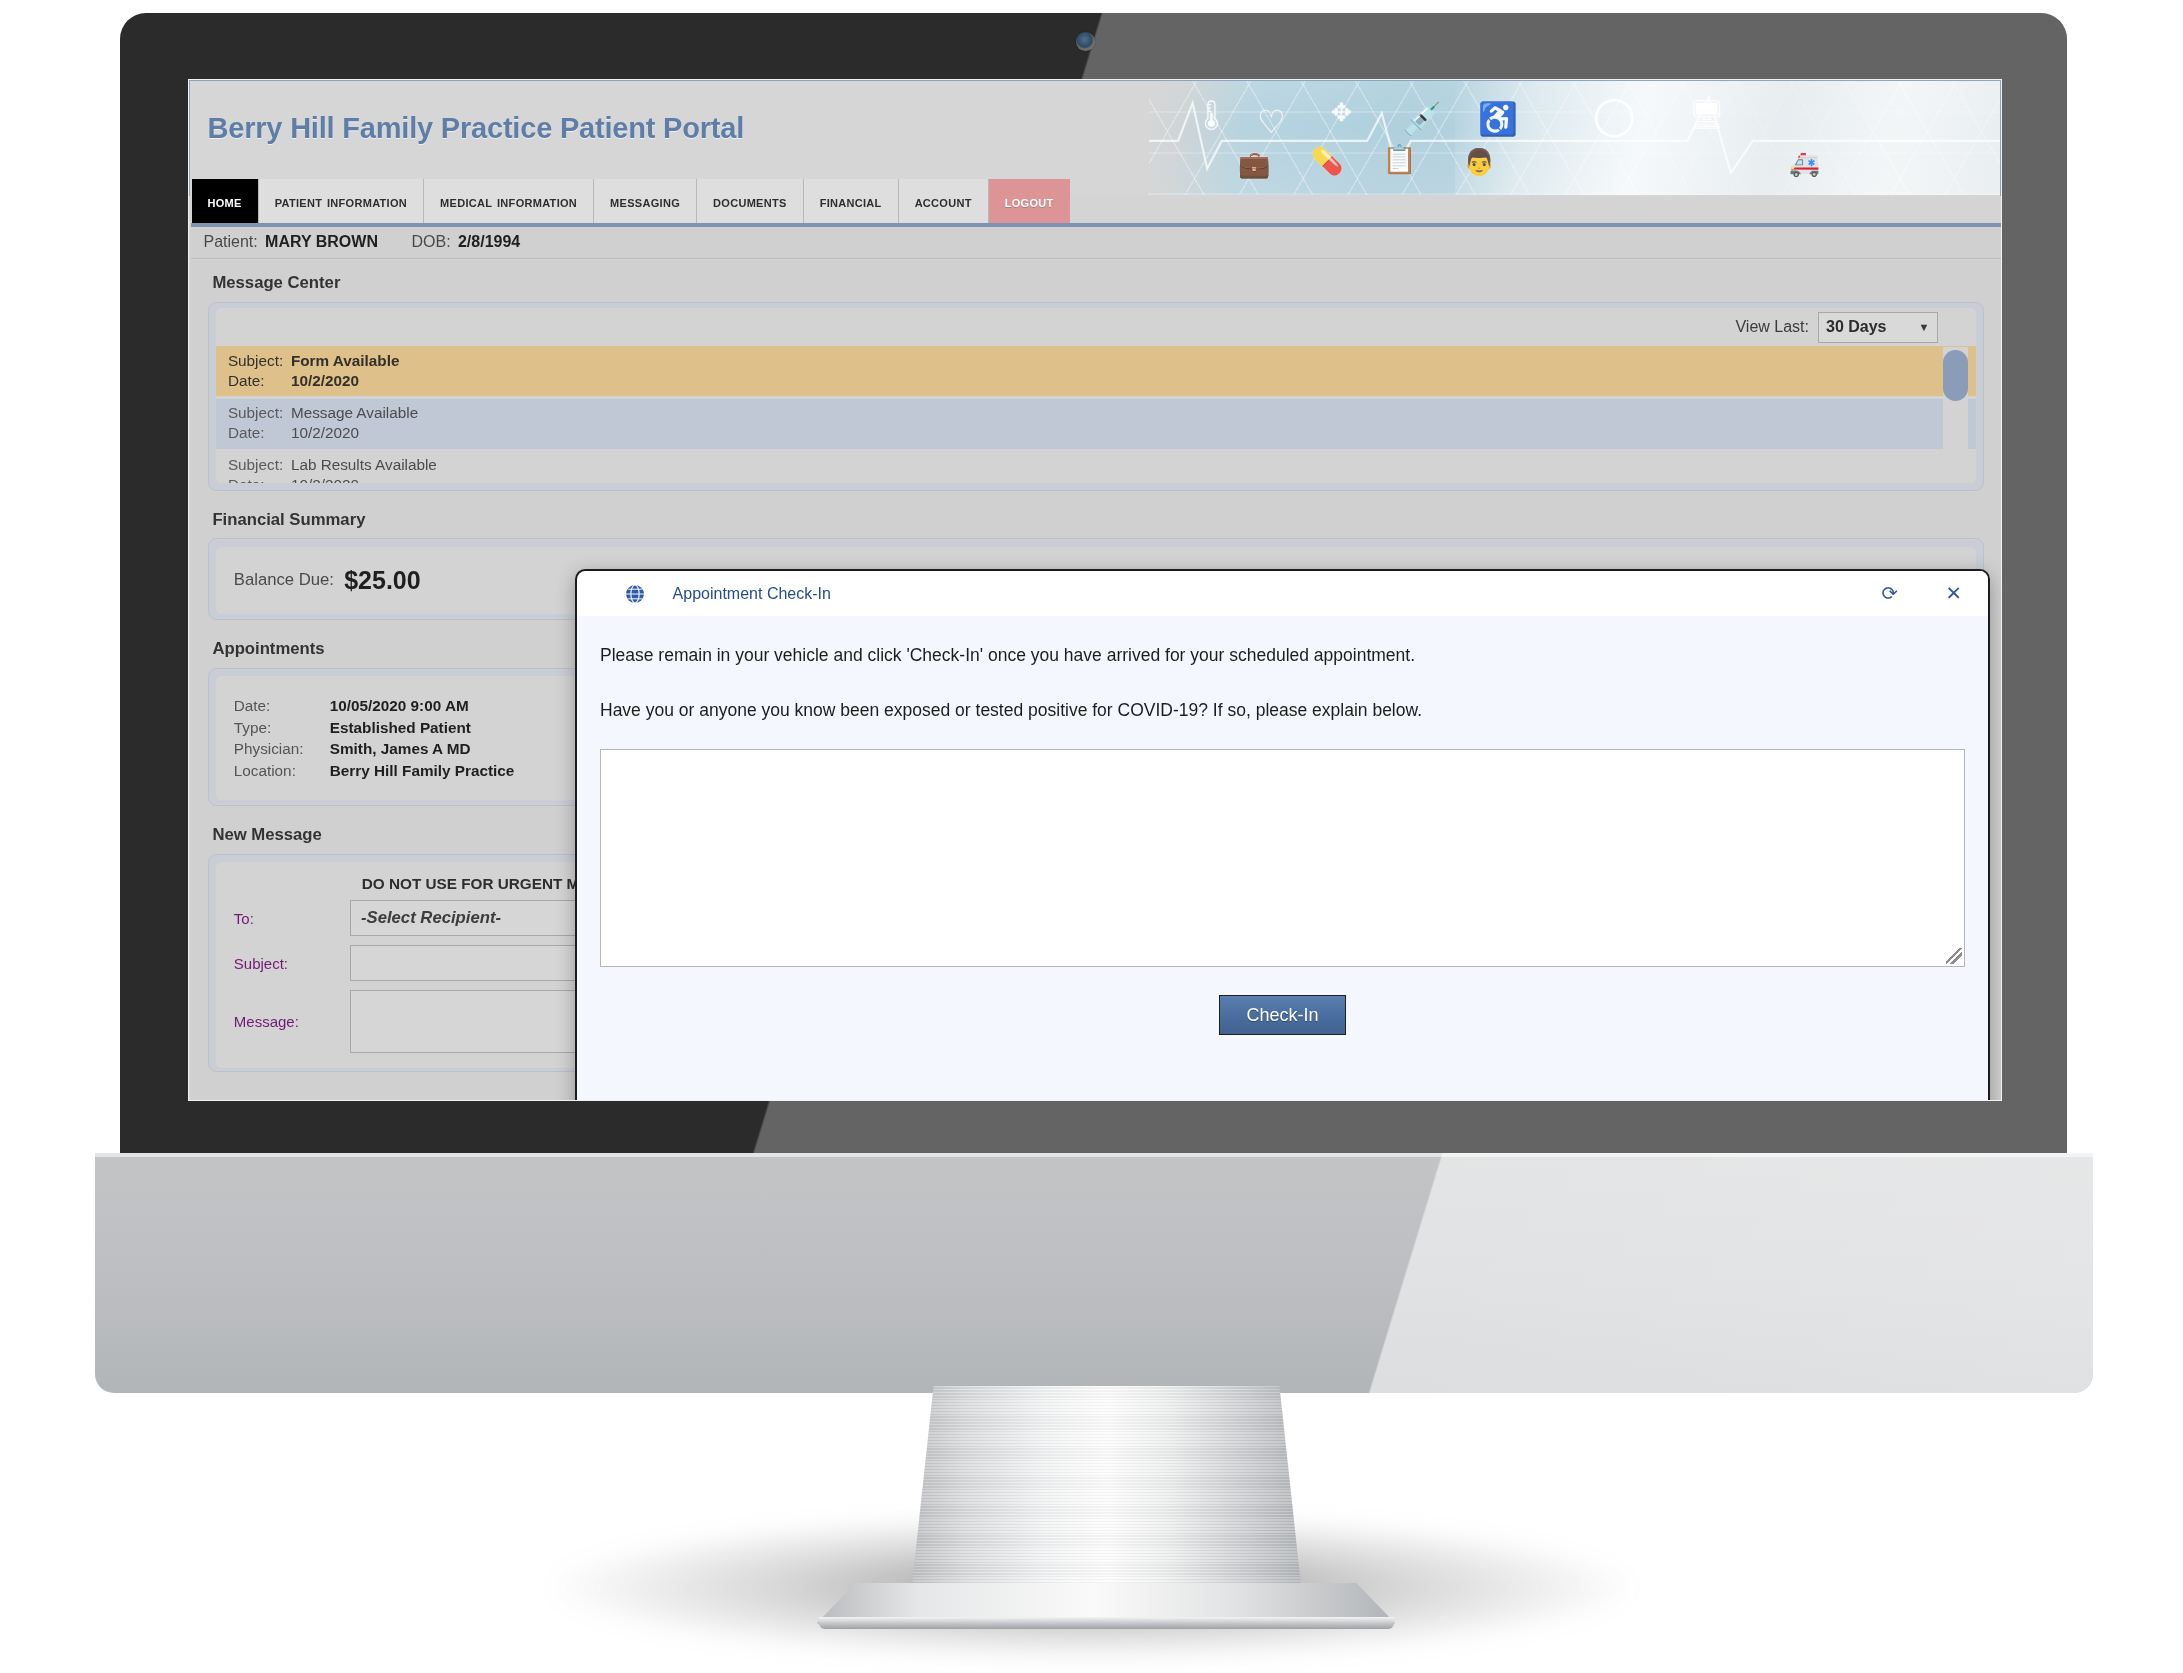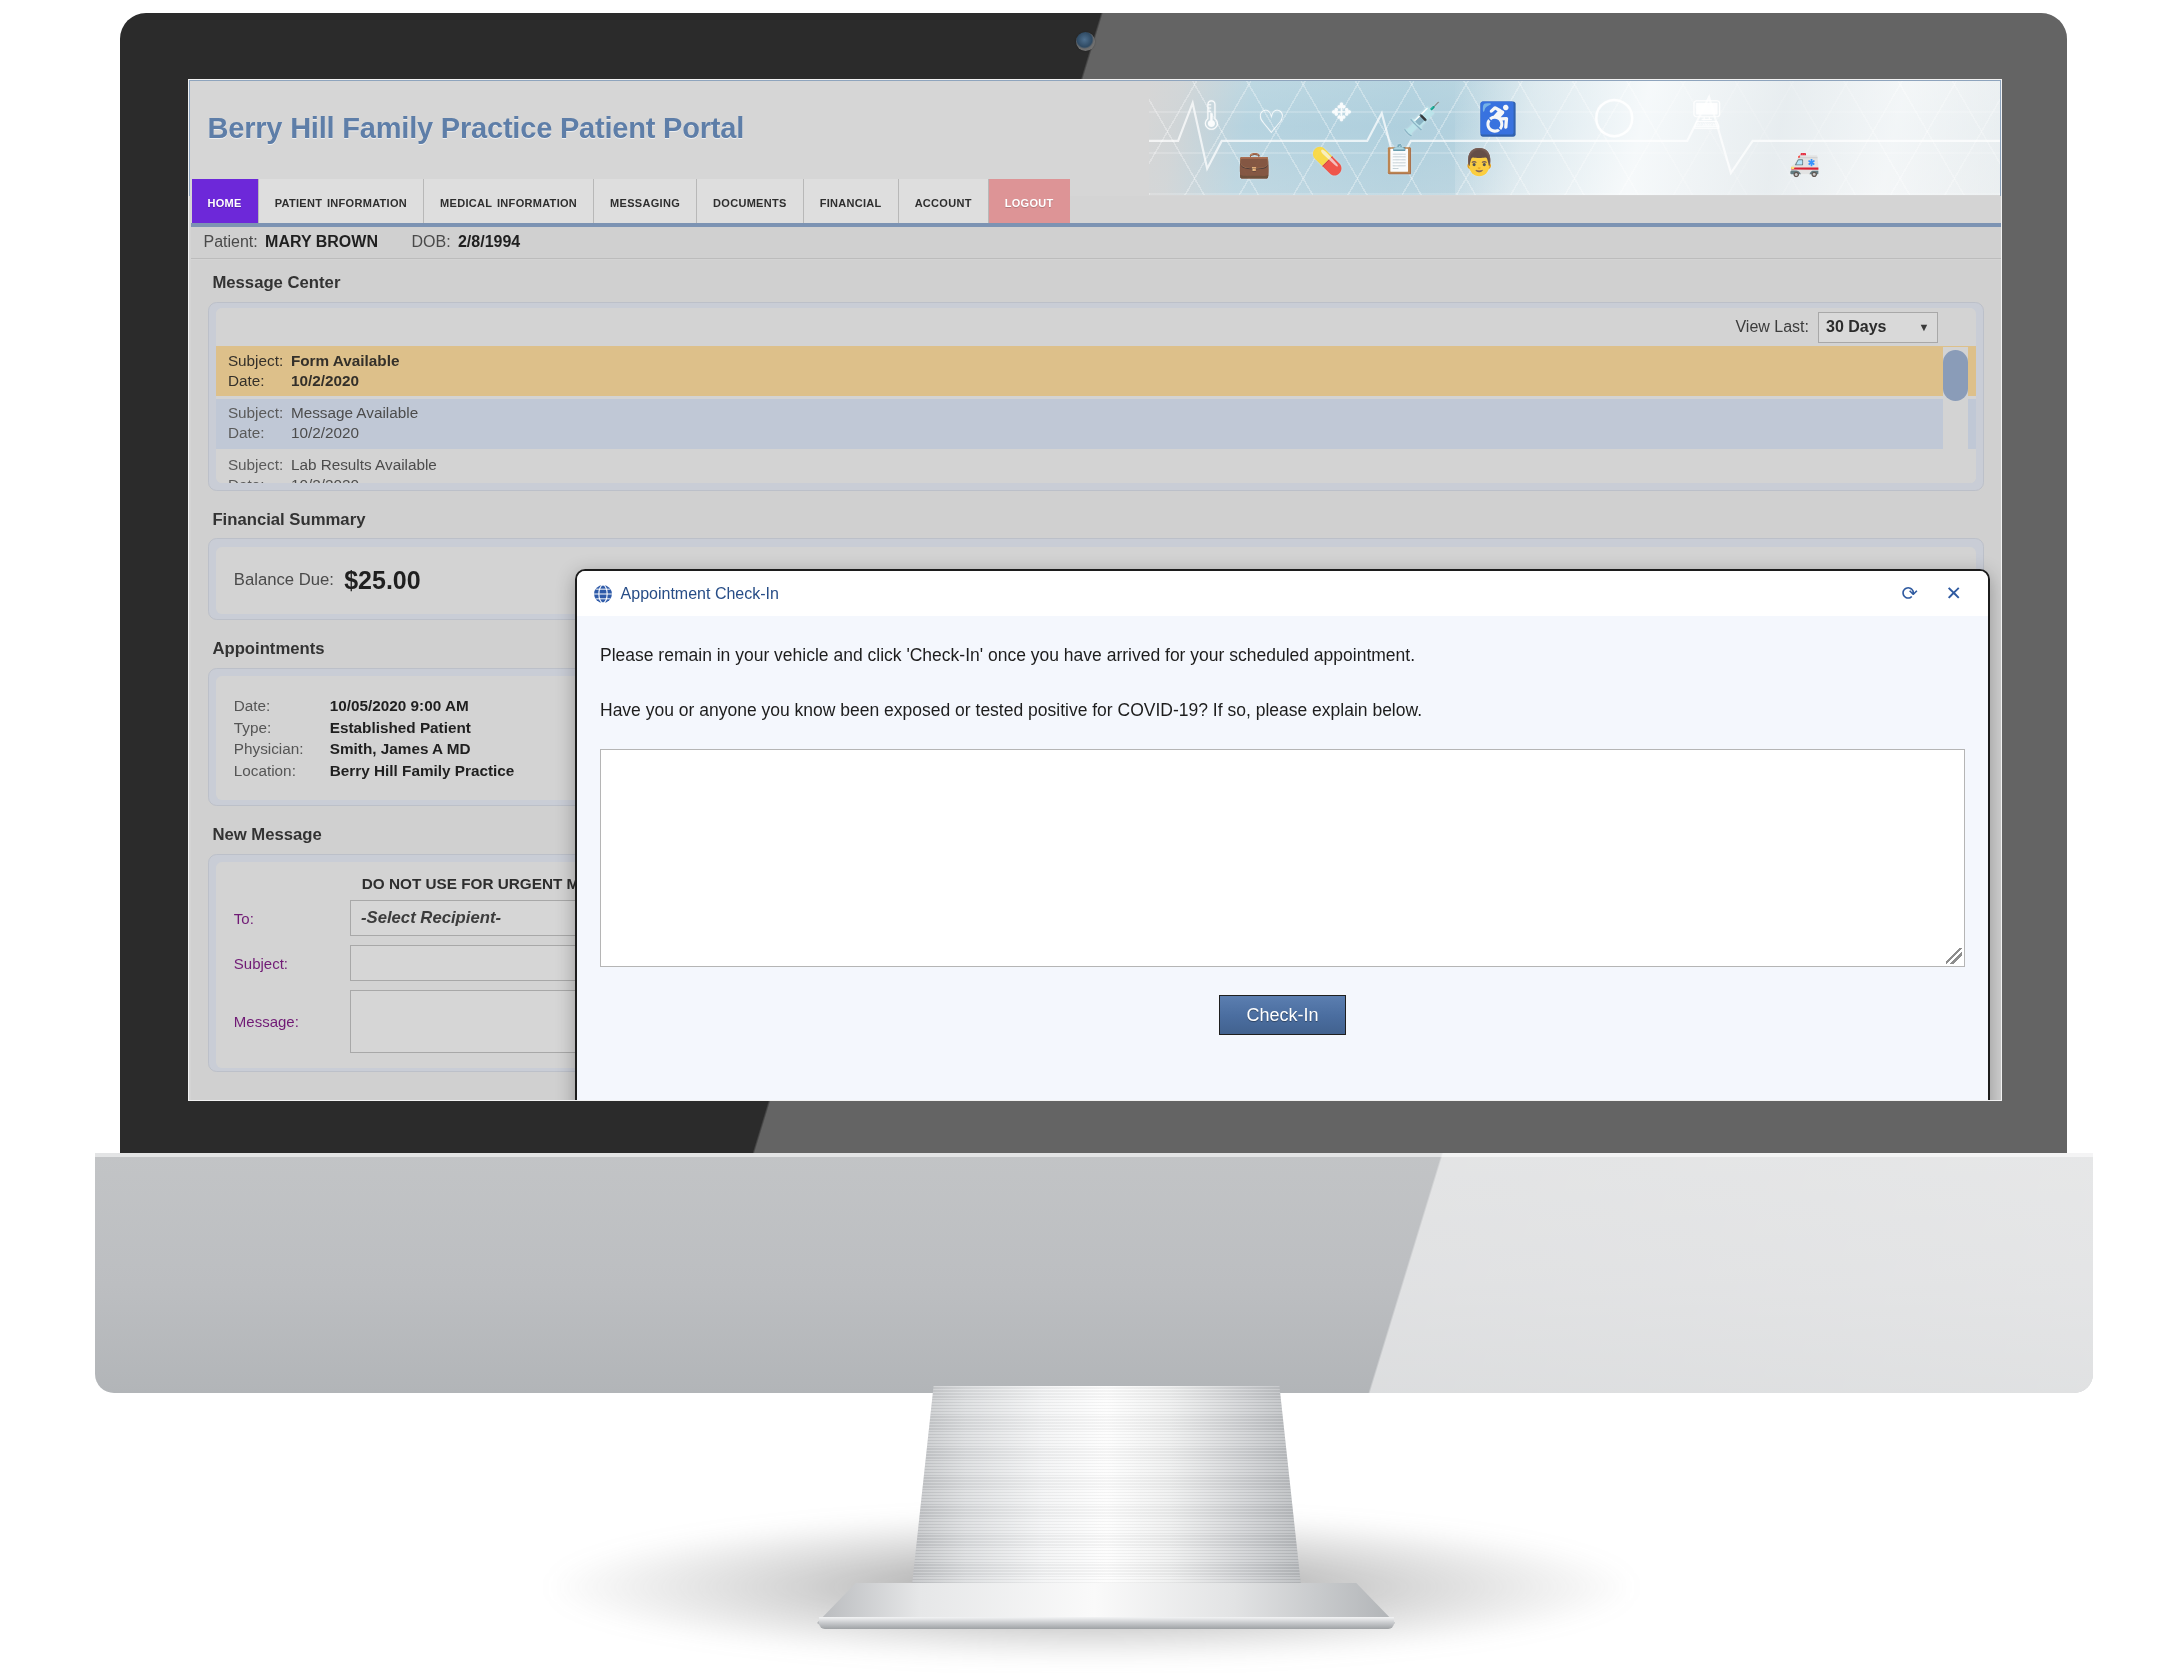--- a/index.html
+++ b/index.html
@@ -208,21 +208,21 @@
     color: #2e2e2e;
     font-variant: small-caps;
     text-transform: lowercase;
     font-weight: bold;
     letter-spacing: 0.3px;
     white-space: nowrap;
     cursor: pointer;
   }
   .tab:first-letter { font-size: 19px; }
   .tab.active {
-    background: #6d28d9;
+    background: #000000;
     color: #ffffff;
     text-shadow: 0 0.7px 0.7px rgba(0,0,0,0.25);
     text-align: center;
   }
   .tab.logout {
     background: #dd9496;
     color: #ffffff;
     border-right: none;
     text-shadow: 0 0.7px 0.7px rgba(0,0,0,0.2);
   }
@@ -462,22 +462,23 @@
     z-index: 40;
     overflow: hidden;
     box-sizing: border-box;
   }
   .modal-titlebar {
     height: 45px;
     background: #ffffff;
     display: flex;
     align-items: center;
     padding: 0 16px 0 14.6px;
-    gap: 7px;
-    box-sizing: border-box;
+    gap: 27px;
+    box-sizing: border-box;
+    margin-left: 32px;
   }
   .modal-favicon {
     width: 22px; height: 22px;
     flex: none;
   }
   .modal-title {
     font-size: 16px;
     color: #274d87;
     flex: 1;
   }

